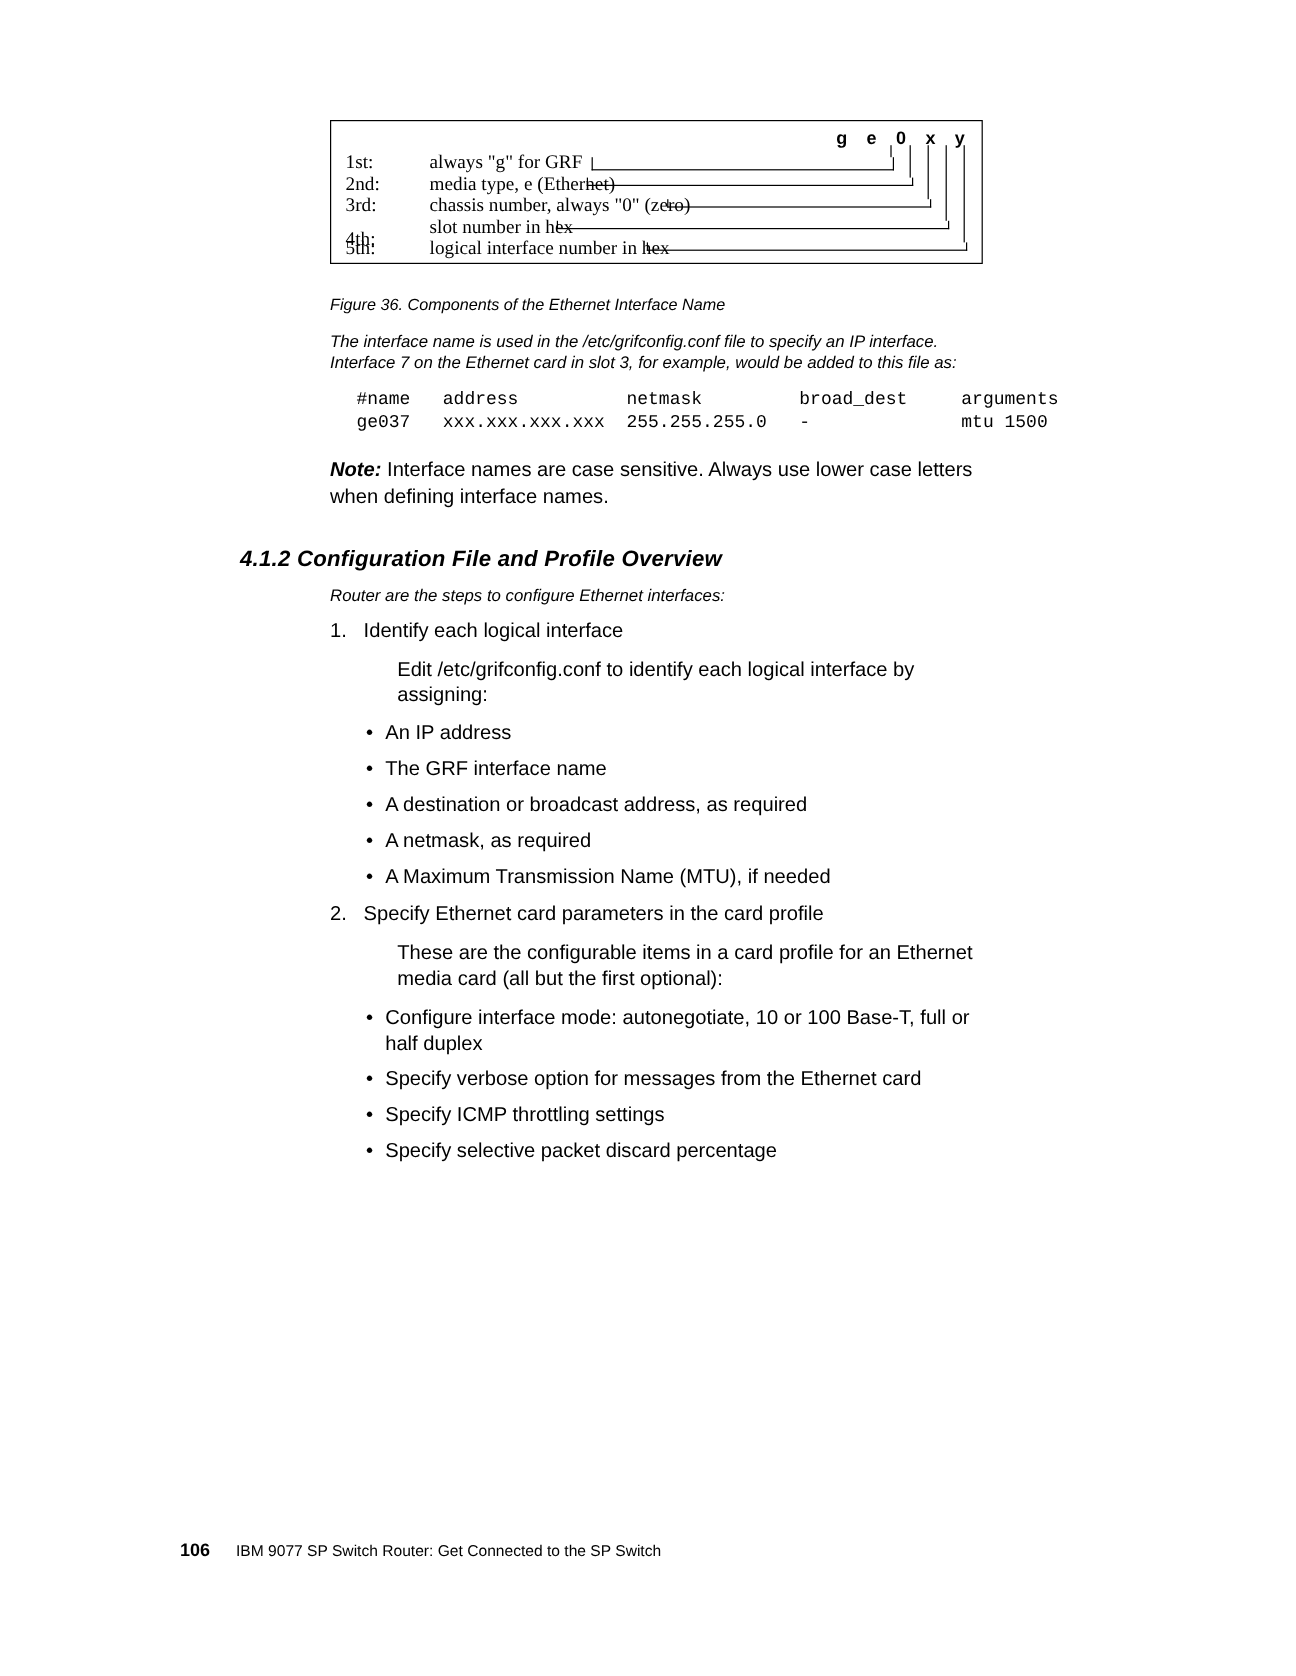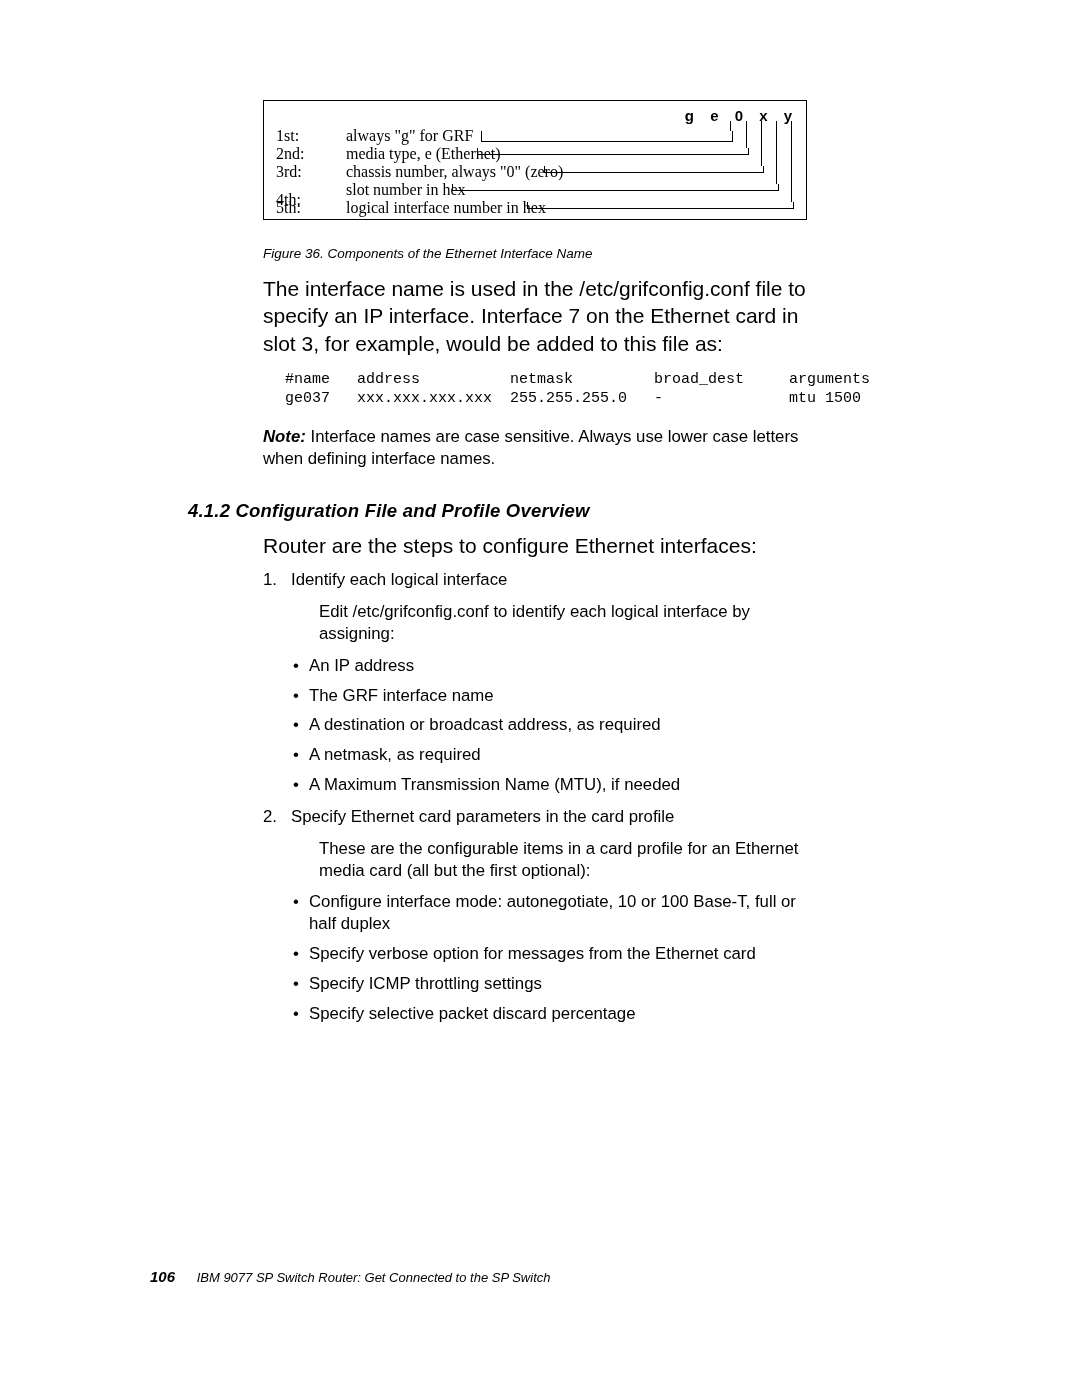--- a/index.html
+++ b/index.html
@@ -9,21 +9,21 @@
     font-family: Arial, Helvetica, sans-serif;
     color: #000;
     width: 1080px;
     height: 1397px;
   }
   .page {
     position: relative;
     width: 1080px;
     height: 1397px;
     box-sizing: border-box;
-    padding: 100px 0 0 5px;
+    padding: 100px 0 0 17px;
   }
   .content-col {
     margin-left: 258px;
     width: 545px;
   }
 
   
   .figure-box {
     border: 1px solid #000;
     box-sizing: border-box;
@@ -66,23 +66,24 @@
     border-right: 1px solid #000;
   }
 
   .figure-caption {
     font-style: italic;
     font-size: 13.5px;
     margin-bottom: 14px;
   }
 
   .body-para {
-    font-size: 21px;
+    font-size: 14px;
     line-height: 1.30;
     margin-bottom: 14px;
+    font-style: italic;
   }
 
   .code-block {
     font-family: "Courier New", Courier, monospace;
     font-size: 15px;
     white-space: pre;
     line-height: 1.25;
     margin: 0 0 18px 22px;
   }
 
@@ -138,23 +139,22 @@
   ul.bulleted > li::before {
     content: "•";
     position: absolute;
     left: 2px;
     top: 0;
   }
 
   .footer {
     position: absolute;
     left: 150px;
-    bottom: 112px;
+    bottom: 96px;
     font-size: 13px;
-    font-style: italic;
   }
   .footer .pgnum { font-weight: bold; font-size: 15px; margin-right: 18px; }
 </style>
 </head>
 <body>
 
 <div class="page">
 
   <div class="content-col">
 

